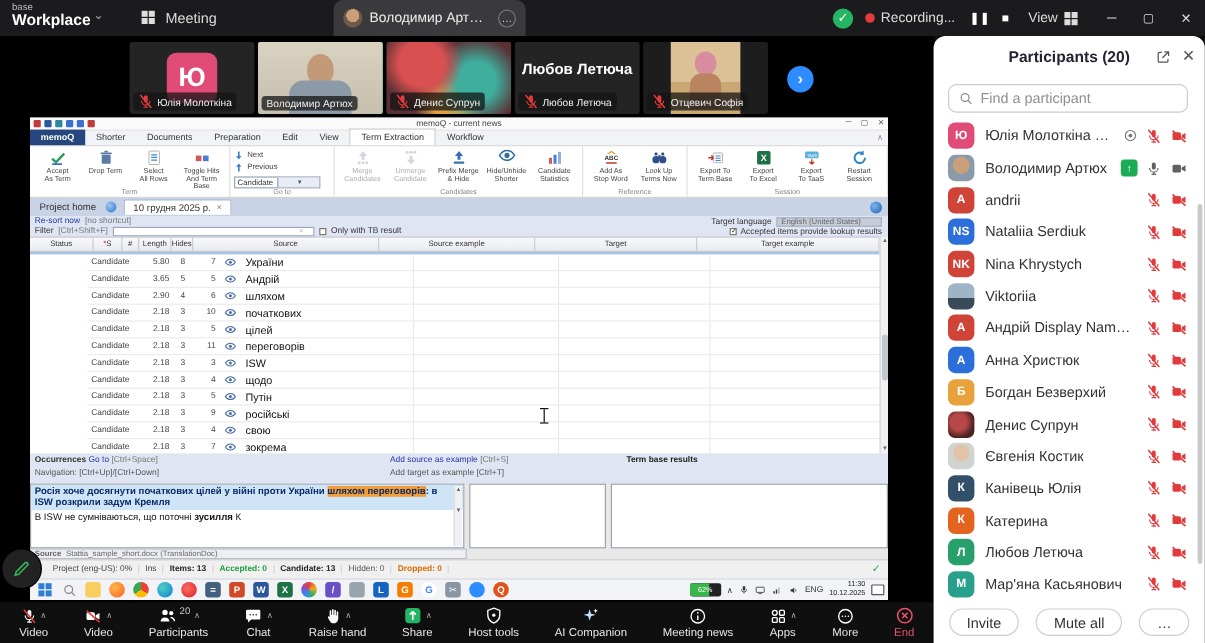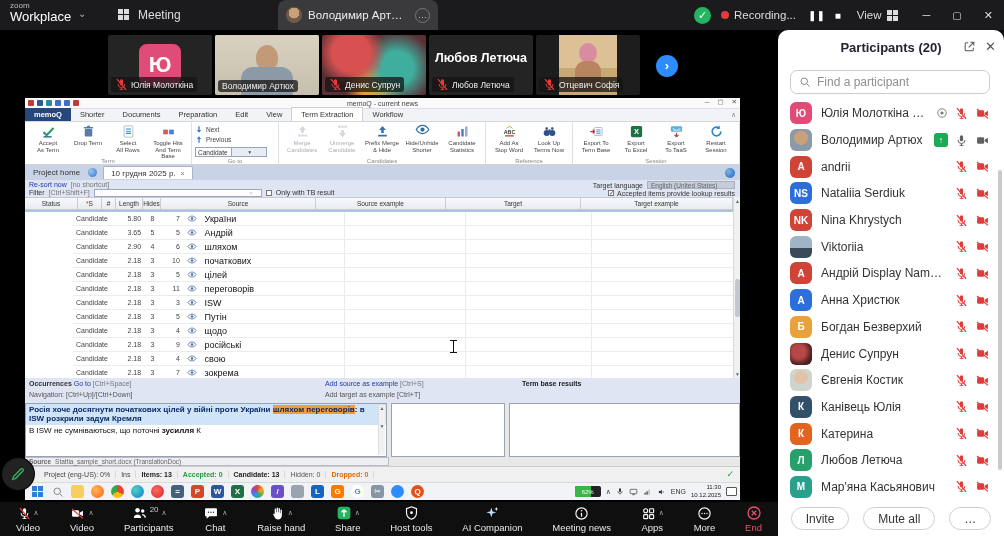--- a/index.html
+++ b/index.html
@@ -4,21 +4,21 @@
 <style>
   *{margin:0;padding:0;box-sizing:border-box;font-family:"Liberation Sans","DejaVu Sans",sans-serif;}
   html,body{width:1004px;height:536px;overflow:hidden;background:#0c0c0c;}
   .abs{position:absolute;}
   svg.ic{display:block;}
 
   
   .topbar{position:absolute;left:0;top:0;width:1004px;height:30px;background:#1b1b1d;color:#ddd;}
   .brand{position:absolute;left:10px;top:2px;line-height:1;}
   .brand .b1{display:block;font-size:8px;color:#bbb;}
-  .brand .b2{display:block;font-size:13px;font-weight:normal;color:#fff;}
+  .brand .b2{display:block;font-size:13px;font-weight:bold;color:#fff;}
   .brand-chev{position:absolute;left:78px;top:8px;color:#aaa;font-size:10px;}
   .meeting-tab{position:absolute;left:110px;top:0;height:30px;display:flex;align-items:center;gap:7px;font-size:12px;color:#ddd;padding:0 8px;}
   .share-tab{position:absolute;left:278px;top:0;width:160px;height:30px;background:#3a3a3c;border-radius:8px 8px 0 0;display:flex;align-items:center;gap:6px;padding:0 8px;font-size:11.5px;color:#eee;}
   .share-tab .tavatar{width:16px;height:16px;border-radius:50%;background:radial-gradient(circle at 50% 38%,#caa07a 0 42%,#6e5a48 43% 100%);flex:0 0 auto;}
   .share-tab .tname{white-space:nowrap;overflow:hidden;text-overflow:ellipsis;flex:1;}
   .share-tab .tmore{color:#ccc;border:1px solid #777;border-radius:50%;width:15px;height:15px;font-size:9px;line-height:13px;text-align:center;flex:0 0 auto;}
   .tb-right{position:absolute;right:0;top:0;height:30px;display:flex;align-items:center;}
   .shield{width:17px;height:17px;border-radius:50%;background:#23b561;color:#fff;font-size:11px;line-height:17px;text-align:center;margin-right:10px;}
   .recdot{width:8px;height:8px;border-radius:50%;background:#e23b3b;margin-right:5px;}
   .rectext{font-size:11.5px;color:#ddd;margin-right:12px;}
@@ -178,21 +178,21 @@
   .pa-photo-yevheniia{background:radial-gradient(circle at 50% 38%,#e2c3a8 0 38%,#cfd4cf 40% 100%);}
   .p-scroll{position:absolute;right:2px;top:140px;width:4px;height:300px;border-radius:2px;background:#c9c9c9;}
   .p-footer{position:absolute;left:0;bottom:6px;width:100%;display:flex;justify-content:center;gap:14px;}
   .pfbtn{height:23px;border:1px solid #cfcfcf;border-radius:12px;background:#fff;font-size:12px;color:#333;padding:0 14px;display:flex;align-items:center;}
 </style>
 </head>
 <body>
 
 <div class="topbar">
   <div class="brand">
-    <span class="b1">zoom</span>
+    <span class="b1">base</span>
     <span class="b2">Workplace</span>
   </div>
   <span class="brand-chev">⌄</span>
   <div class="meeting-tab">
     <span class="gridic" style="width:13px;height:13px;"></span>
     <span>Meeting</span>
   </div>
   <div class="share-tab">
     <span class="tavatar"></span>
     <span class="tname">Володимир Артюх's screen</span>
@@ -683,47 +683,47 @@
             <span class="src-word">ISW</span>
           </div>
           <div class="tc bordered" style="width: 130px;"></div>
           <div class="tc bordered" style="width: 135px;"></div>
           <div class="tc" style="width: 152px;"></div>
         </div>
         <div class="trow">
           <div class="tc" style="width: 53px; padding-left: 3px;">Candidate</div>
           <div class="tc rt" style="width: 24px;">2.18</div>
           <div class="tc rt" style="width: 14px;">3</div>
+          <div class="tc rt" style="width: 27px;">4</div>
+          <div class="tc" style="width: 18px; justify-content: center;">
+            <svg class="ic" width="10" height="7" viewBox="0 0 24 16">
+              <path d="M2 8s4-6 10-6 10 6 10 6-4 6-10 6S2 8 2 8z" fill="none" stroke="#4a6fa5" stroke-width="2"></path>
+              <circle cx="12" cy="8" r="3" fill="#4a6fa5"></circle>
+            </svg>
+          </div>
+          <div class="tc bordered" style="width: 155px;">
+            <span class="src-word">щодо</span>
+          </div>
+          <div class="tc bordered" style="width: 130px;"></div>
+          <div class="tc bordered" style="width: 135px;"></div>
+          <div class="tc" style="width: 152px;"></div>
+        </div>
+        <div class="trow">
+          <div class="tc" style="width: 53px; padding-left: 3px;">Candidate</div>
+          <div class="tc rt" style="width: 24px;">2.18</div>
+          <div class="tc rt" style="width: 14px;">3</div>
           <div class="tc rt" style="width: 27px;">5</div>
           <div class="tc" style="width: 18px; justify-content: center;">
             <svg class="ic" width="10" height="7" viewBox="0 0 24 16">
               <path d="M2 8s4-6 10-6 10 6 10 6-4 6-10 6S2 8 2 8z" fill="none" stroke="#4a6fa5" stroke-width="2"></path>
               <circle cx="12" cy="8" r="3" fill="#4a6fa5"></circle>
             </svg>
           </div>
           <div class="tc bordered" style="width: 155px;">
             <span class="src-word">Путін</span>
-          </div>
-          <div class="tc bordered" style="width: 130px;"></div>
-          <div class="tc bordered" style="width: 135px;"></div>
-          <div class="tc" style="width: 152px;"></div>
-        </div>
-        <div class="trow">
-          <div class="tc" style="width: 53px; padding-left: 3px;">Candidate</div>
-          <div class="tc rt" style="width: 24px;">2.18</div>
-          <div class="tc rt" style="width: 14px;">3</div>
-          <div class="tc rt" style="width: 27px;">4</div>
-          <div class="tc" style="width: 18px; justify-content: center;">
-            <svg class="ic" width="10" height="7" viewBox="0 0 24 16">
-              <path d="M2 8s4-6 10-6 10 6 10 6-4 6-10 6S2 8 2 8z" fill="none" stroke="#4a6fa5" stroke-width="2"></path>
-              <circle cx="12" cy="8" r="3" fill="#4a6fa5"></circle>
-            </svg>
-          </div>
-          <div class="tc bordered" style="width: 155px;">
-            <span class="src-word">щодо</span>
           </div>
           <div class="tc bordered" style="width: 130px;"></div>
           <div class="tc bordered" style="width: 135px;"></div>
           <div class="tc" style="width: 152px;"></div>
         </div>
         <div class="trow">
           <div class="tc" style="width: 53px; padding-left: 3px;">Candidate</div>
           <div class="tc rt" style="width: 24px;">2.18</div>
           <div class="tc rt" style="width: 14px;">3</div>
           <div class="tc rt" style="width: 27px;">9</div>

